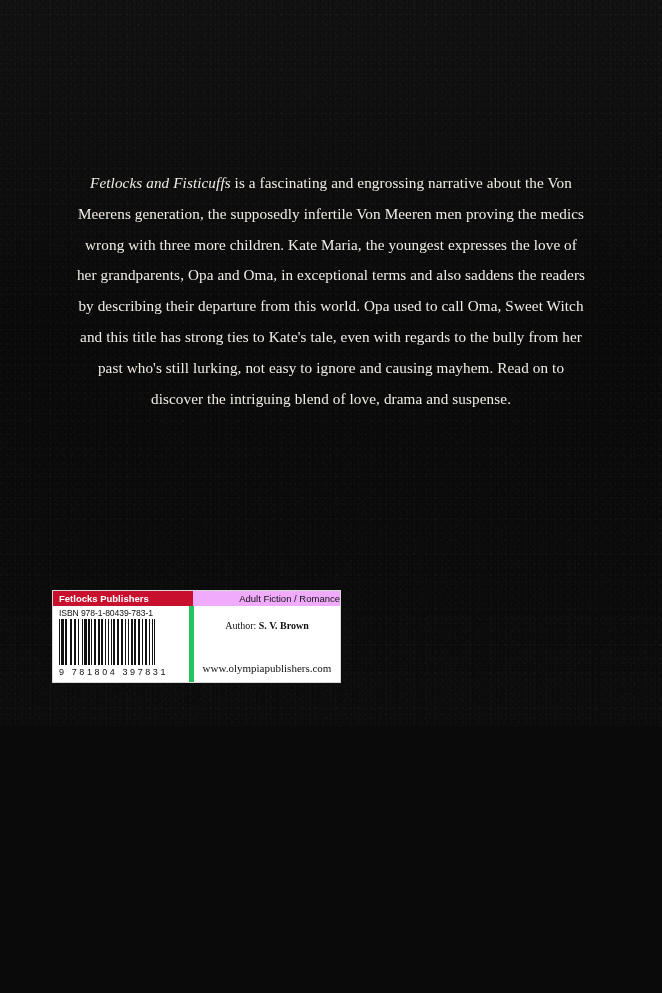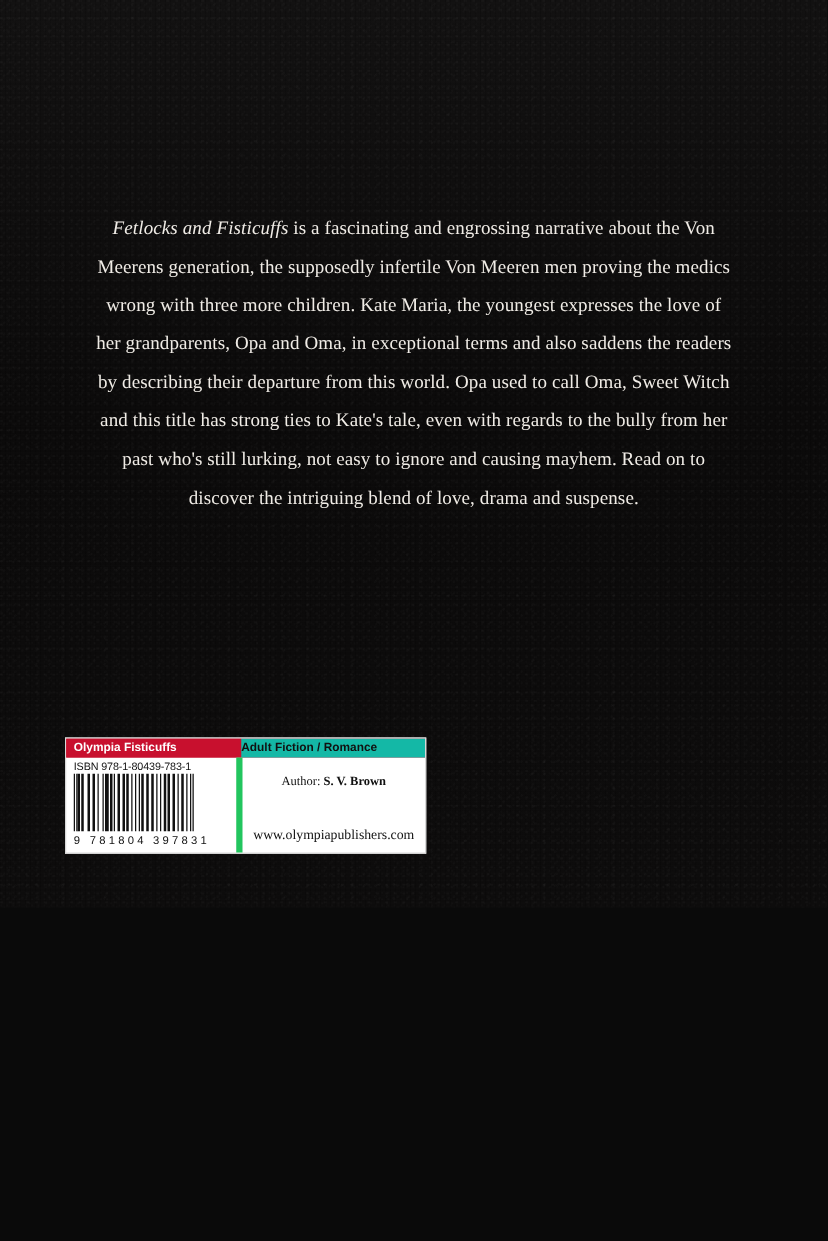--- a/index.html
+++ b/index.html
@@ -74,27 +74,27 @@
     font-family: "Liberation Sans", sans-serif;
     font-size: 9.5px;
     font-weight: 700;
     line-height: 15px;
     padding-left: 6px;
     box-sizing: border-box;
     white-space: nowrap;
   }
   .bc-genre {
     flex: 1 1 auto;
-    background: #14b8a6;
+    background: #f0abfc;
     color: #111111;
     font-family: "Liberation Sans", sans-serif;
     font-size: 9.5px;
-    font-weight: 700;
+    font-weight: 400;
     line-height: 15px;
-    text-align: left;
+    text-align: right;
     white-space: nowrap;
   }
   .bc-body {
     display: flex;
     height: 76px;
   }
   .bc-left {
     flex: 0 0 140px;
     border-right: 5px solid #22c55e;
     display: flex;
@@ -168,21 +168,21 @@
 
 <div class="cover">
   <div class="grain"></div>
 
   <div class="blurb">
     <em>Fetlocks and Fisticuffs</em><span> is a fascinating and engrossing narrative about the Von Meerens generation, the supposedly infertile Von Meeren men proving the medics wrong with three more children. Kate Maria, the youngest expresses the love of her grandparents, Opa and Oma, in exceptional terms and also saddens the readers by describing their departure from this world. Opa used to call Oma, Sweet Witch and this title has strong ties to Kate's tale, even with regards to the bully from her past who's still lurking, not easy to ignore and causing mayhem. Read on to discover the intriguing blend of love, drama and suspense.</span>
   </div>
 
   <div class="barcode-block">
     <div class="bc-topbar">
-      <div class="bc-pub">Olympia Fisticuffs</div>
+      <div class="bc-pub">Fetlocks Publishers</div>
       <div class="bc-genre">Adult Fiction / Romance</div>
     </div>
     <div class="bc-body">
       <div class="bc-left">
         <div class="bc-isbn">ISBN 978-1-80439-783-1</div>
         <div class="bars" id="bars">
             <i style="width: 1px;"></i>
             <i style="width: 1px; background: transparent;"></i>
             <i style="width: 1px;"></i>
             <i style="width: 2px;"></i>

